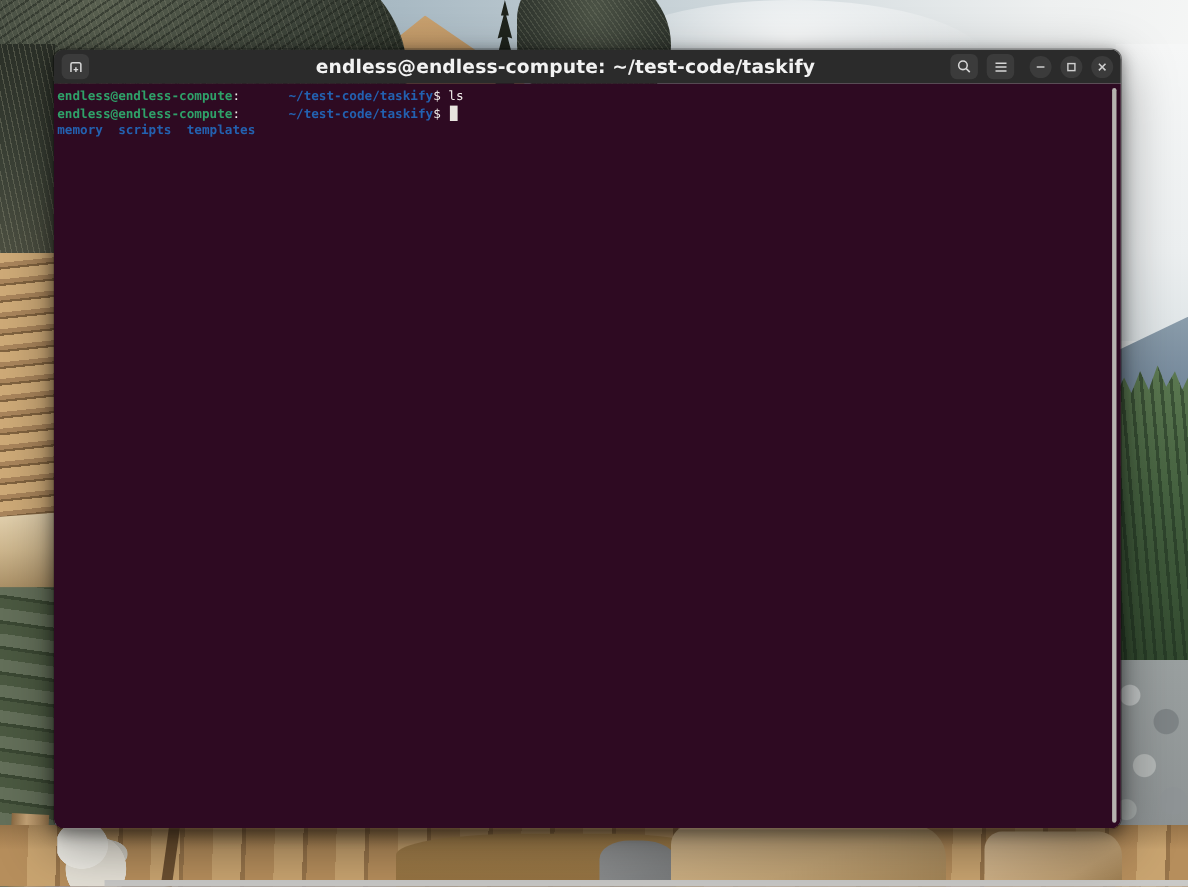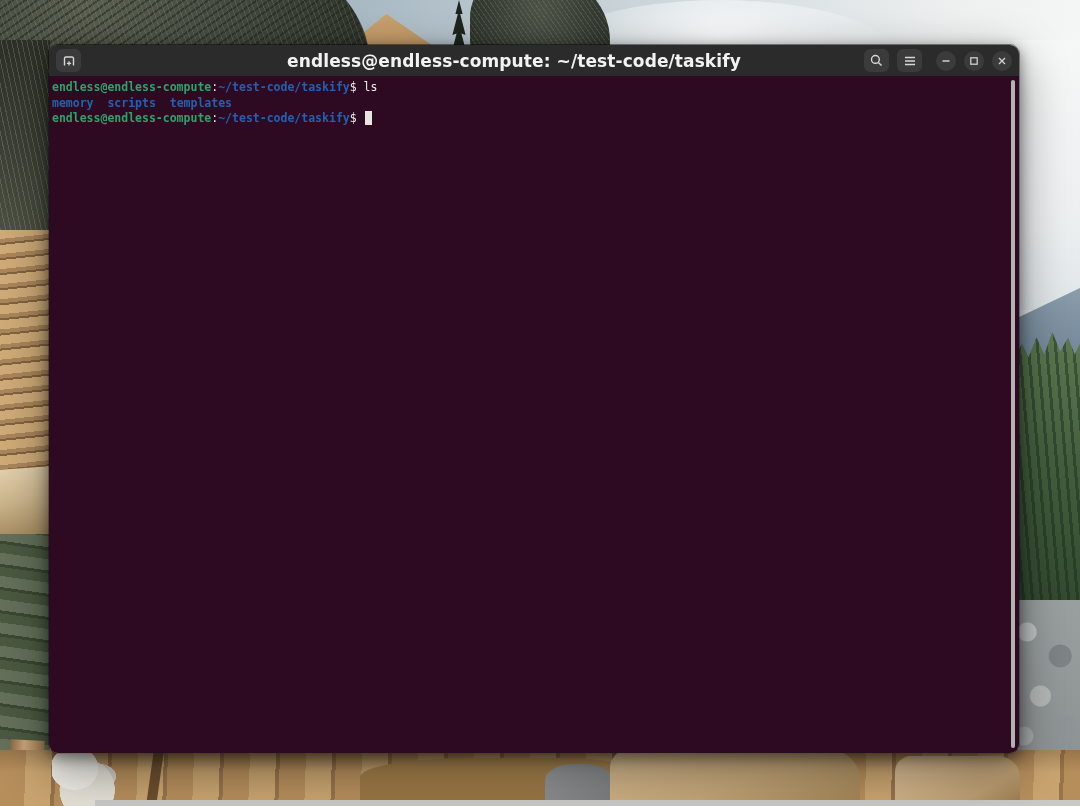--- a/index.html
+++ b/index.html
@@ -113,21 +113,21 @@
   .tb-circle { width:20px; height:20px; border-radius:50%; background:#3b3b3b;
     display:flex; align-items:center; justify-content:center; border:0; padding:0; cursor:pointer; }
   .tb-circle.first { margin-left:6px; }
   .tb-btn svg, .tb-circle svg { display:block; }
 
   .term { position:absolute; left:0; right:0; top:31px; bottom:0;
     background:var(--term-bg,#2e0a22); padding:4px 10px 0 3px; cursor:text; }
   .term-line { font-family:"DejaVu Sans Mono","Liberation Mono",monospace;
     font-size:11.5px; line-height:15.5px; white-space:pre; }
   .seg-user { color:var(--c-user,#2fa169); font-weight:bold;text-align:center; }
-  .seg-path { color:var(--c-path,#2361b0); font-weight:bold; }
+  .seg-path { color:var(--c-path,#2361b0); font-weight:bold;margin-left:44px; }
   .seg-dir  { color:var(--c-dir,#2361b0); font-weight:bold; }
   .seg-fg   { color:var(--c-fg,#f2efec); }
   .cursor { display:inline-block; width:7px; height:14px; margin-left:1px;
     background:var(--c-cursor,#e8e4df); vertical-align:text-bottom; }
 
   .scrollbar { position:absolute; right:4px; top:35px; bottom:5px; width:4px;
     border-radius:2px; background:#b5b2ae; cursor:pointer; z-index:3; }
 </style>
 </head>
 <body>
@@ -212,17 +212,17 @@
           <svg width="10" height="10" viewBox="0 0 10 10" stroke="#cfcfcf" stroke-width="1.4">
             <path d="M2 2 L8 8 M8 2 L2 8"></path>
           </svg>
         </span>
       </button>
     </div>
   </div>
 
   <div class="term" id="term-output">
       <div class="term-line"><span class="seg-user">endless@endless-compute</span><span class="seg-fg">:</span><span class="seg-path">~/test-code/taskify</span><span class="seg-fg">$ </span><span class="seg-fg">ls</span></div>
+      <div class="term-line"><span class="seg-user">endless@endless-compute</span><span class="seg-fg">:</span><span class="seg-path">~/test-code/taskify</span><span class="seg-fg">$ </span><span class="cursor"></span></div>
       <div class="term-line"><span class="seg-dir">memory</span><span class="seg-fg">  </span><span class="seg-dir">scripts</span><span class="seg-fg">  </span><span class="seg-dir">templates</span></div>
-      <div class="term-line"><span class="seg-user">endless@endless-compute</span><span class="seg-fg">:</span><span class="seg-path">~/test-code/taskify</span><span class="seg-fg">$ </span><span class="cursor"></span></div>
     </div>
   <div class="scrollbar"></div>
 </div>
 
 </body></html>

